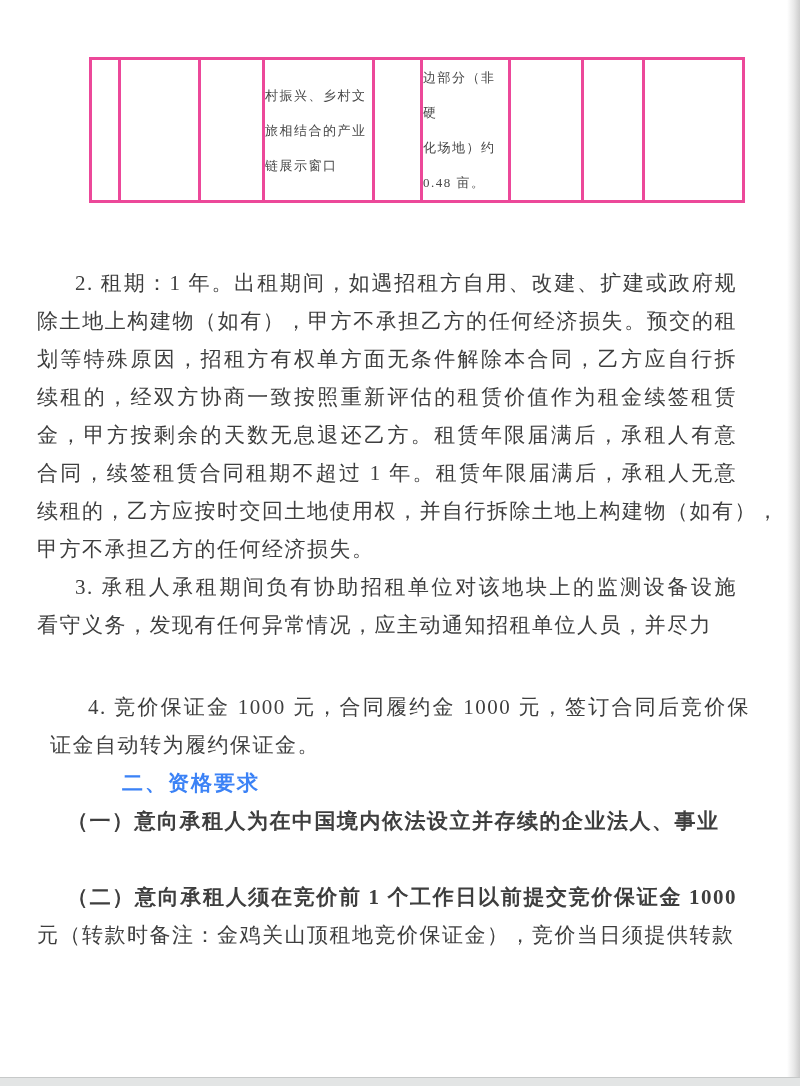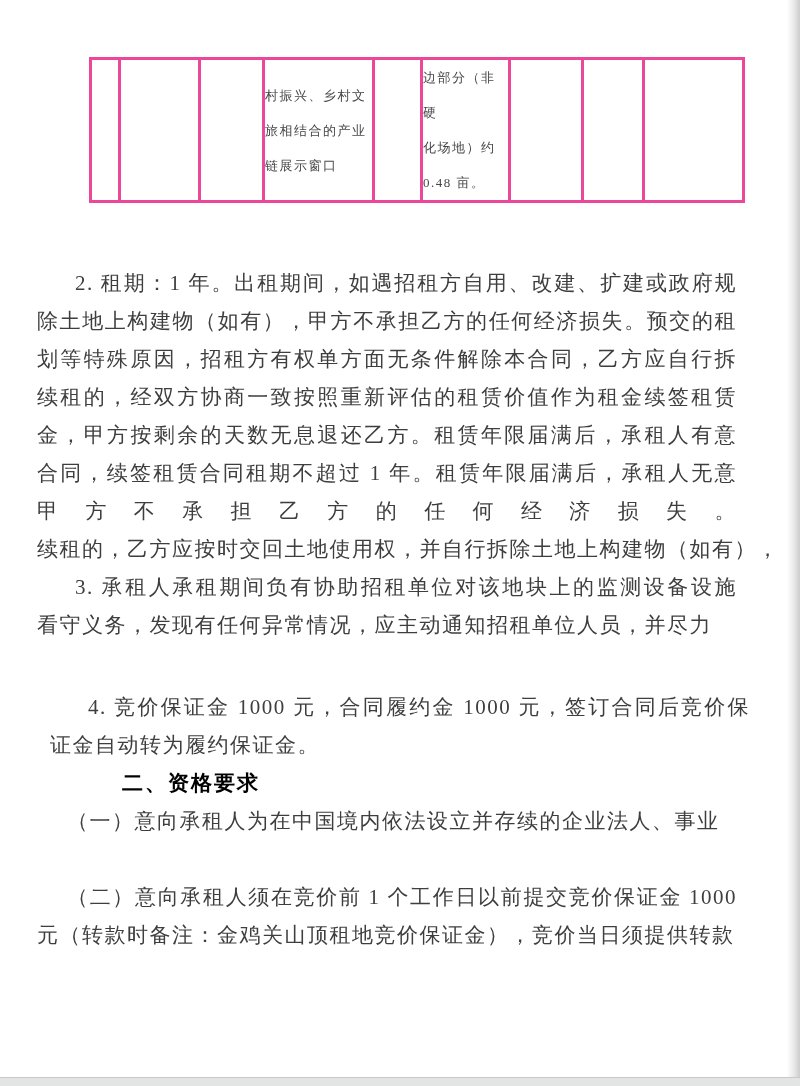--- a/index.html
+++ b/index.html
@@ -21,27 +21,27 @@
   tr.r2{height:42px;}
   td.cell-lines .tline{line-height:35px;}
   td.price-label{font-size:14px;letter-spacing:3px;}
   td.price-value{font-size:13px;letter-spacing:0.5px;}
   
   .para{position:absolute;left:37px;width:700px;font-size:21px;line-height:38px;
     letter-spacing:1.5px;color:#3e3e3e;}
   .para .tline{text-align:justify;text-align-last:justify;white-space:nowrap;}
   .para .tline:last-child{text-align-last:left;}
   .para.num  .tline:first-child{padding-left:38px;}
-  .para.paren .tline:first-child{padding-left:30px;}
+  .para.paren .tline:first-child{padding-left:30px;font-weight:bold;}
   .p2{top:264px;}
   .p3{top:568px;}
   .p4{top:688px;margin-left:13px;}
   .h2{top:764px;left:48px;position:absolute;width:700px;line-height:38px;
     font-family:"Liberation Sans",sans-serif;font-weight:bold;font-size:21px;
-    letter-spacing:2px;color:#000000;padding-left:74px;box-sizing:border-box;}
+    letter-spacing:2px;color:#3b82f6;padding-left:74px;box-sizing:border-box;}
   .pA{top:802px;}
   .pB{top:878px;}
 </style>
 </head>
 <body>
 
 <div class="page">
 
   <table class="grid">
     <colgroup>
@@ -78,22 +78,22 @@
   </tbody>
     </table>
 
   <div class="para num p2">
       <div class="tline">2. 租期：1 年。出租期间，如遇招租方自用、改建、扩建或政府规</div>
       <div class="tline">除土地上构建物（如有），甲方不承担乙方的任何经济损失。预交的租</div>
       <div class="tline">划等特殊原因，招租方有权单方面无条件解除本合同，乙方应自行拆</div>
       <div class="tline">续租的，经双方协商一致按照重新评估的租赁价值作为租金续签租赁</div>
       <div class="tline">金，甲方按剩余的天数无息退还乙方。租赁年限届满后，承租人有意</div>
       <div class="tline">合同，续签租赁合同租期不超过 1 年。租赁年限届满后，承租人无意</div>
+      <div class="tline">续租的，乙方应按时交回土地使用权，并自行拆除土地上构建物（如有），</div>
       <div class="tline">甲方不承担乙方的任何经济损失。</div>
-      <div class="tline">续租的，乙方应按时交回土地使用权，并自行拆除土地上构建物（如有），</div>
     </div>
 
   <div class="para num p3">
       <div class="tline">3. 承租人承租期间负有协助招租单位对该地块上的监测设备设施</div>
       <div class="tline">看守义务，发现有任何异常情况，应主动通知招租单位人员，并尽力</div>
     </div>
 
   <div class="para num p4">
       <div class="tline">4. 竞价保证金 1000 元，合同履约金 1000 元，签订合同后竞价保</div>
       <div class="tline">证金自动转为履约保证金。</div>

